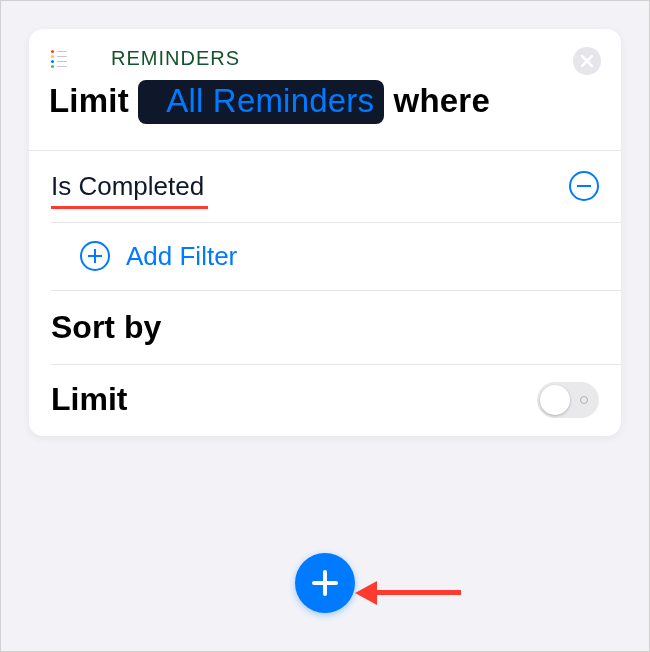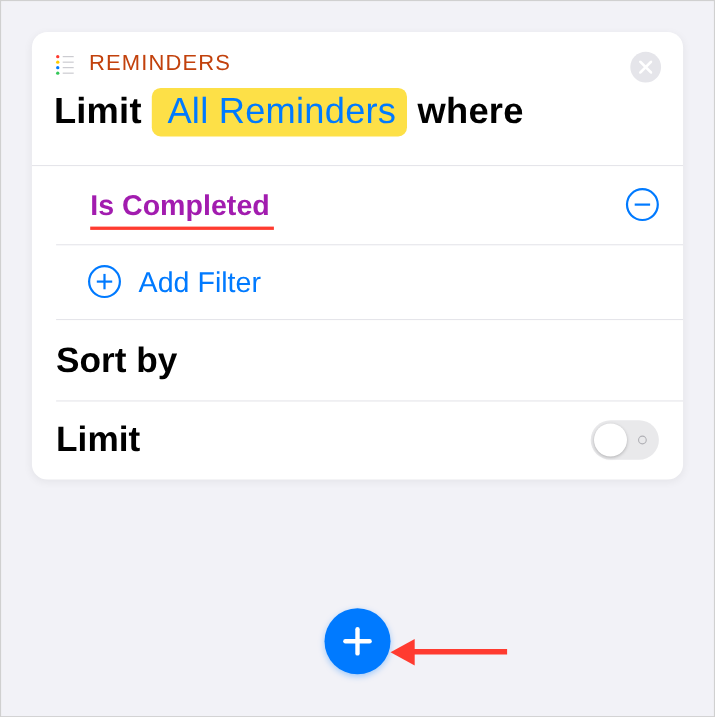--- a/index.html
+++ b/index.html
@@ -44,24 +44,25 @@
     .dot2 { background: #ffcc00; }
     .dot3 { background: #007aff; }
     .dot4 { background: #34c759; }
     .app-icon-lines {
       position: absolute;
       left: 8px;
       top: 2px;
     }
     .line { width: 10px; height: 1.5px; background: #c7c7cc; margin-bottom: 3.5px; }
     .app-name {
-      color: #c2410c;
+      color: #14532d;
       font-size: 20px;
       letter-spacing: 1px;
       font-weight: 400;
+      margin-left: 30px;
     }
     .close-btn {
       position: absolute;
       right: 20px;
       top: 18px;
       width: 28px;
       height: 28px;
       background: #e5e5ea;
       border-radius: 50%;
       display: flex;
@@ -72,45 +73,44 @@
     .close-btn svg { width: 12px; height: 12px; }
     .query-row {
       padding: 0 20px 26px 20px;
       font-size: 33px;
       font-weight: 600;
       color: #000;
       line-height: 1.3;
       letter-spacing: 0.2px;
     }
     .query-token {
-      background: #fde047;
+      background: #0f172a;
       color: #007aff;
       border-radius: 8px;
-      padding: 0 10px 1px 14px;
+      padding: 0 10px 1px 28px;
       display: inline-block;
       font-weight: 500;
     }
     .divider {
       height: 1px;
       background: #e5e5ea;
     }
     .row {
       display: flex;
       align-items: center;
       padding: 20px 22px;
       font-size: 26px;
     }
     .filter-row {
       position: relative;
     }
     .filter-text {
-      color: #a21caf;
-      font-weight: 700;
-      position: relative;
-      margin-left: 31px;
+      color: #0f172a;
+      font-weight: 400;
+      position: relative;
     }
     .underline {
       position: absolute;
       bottom: -7px;
       left: 0;
       right: -4px;
       height: 3px;
       background: #ff3b30;
     }
     .remove-btn {

